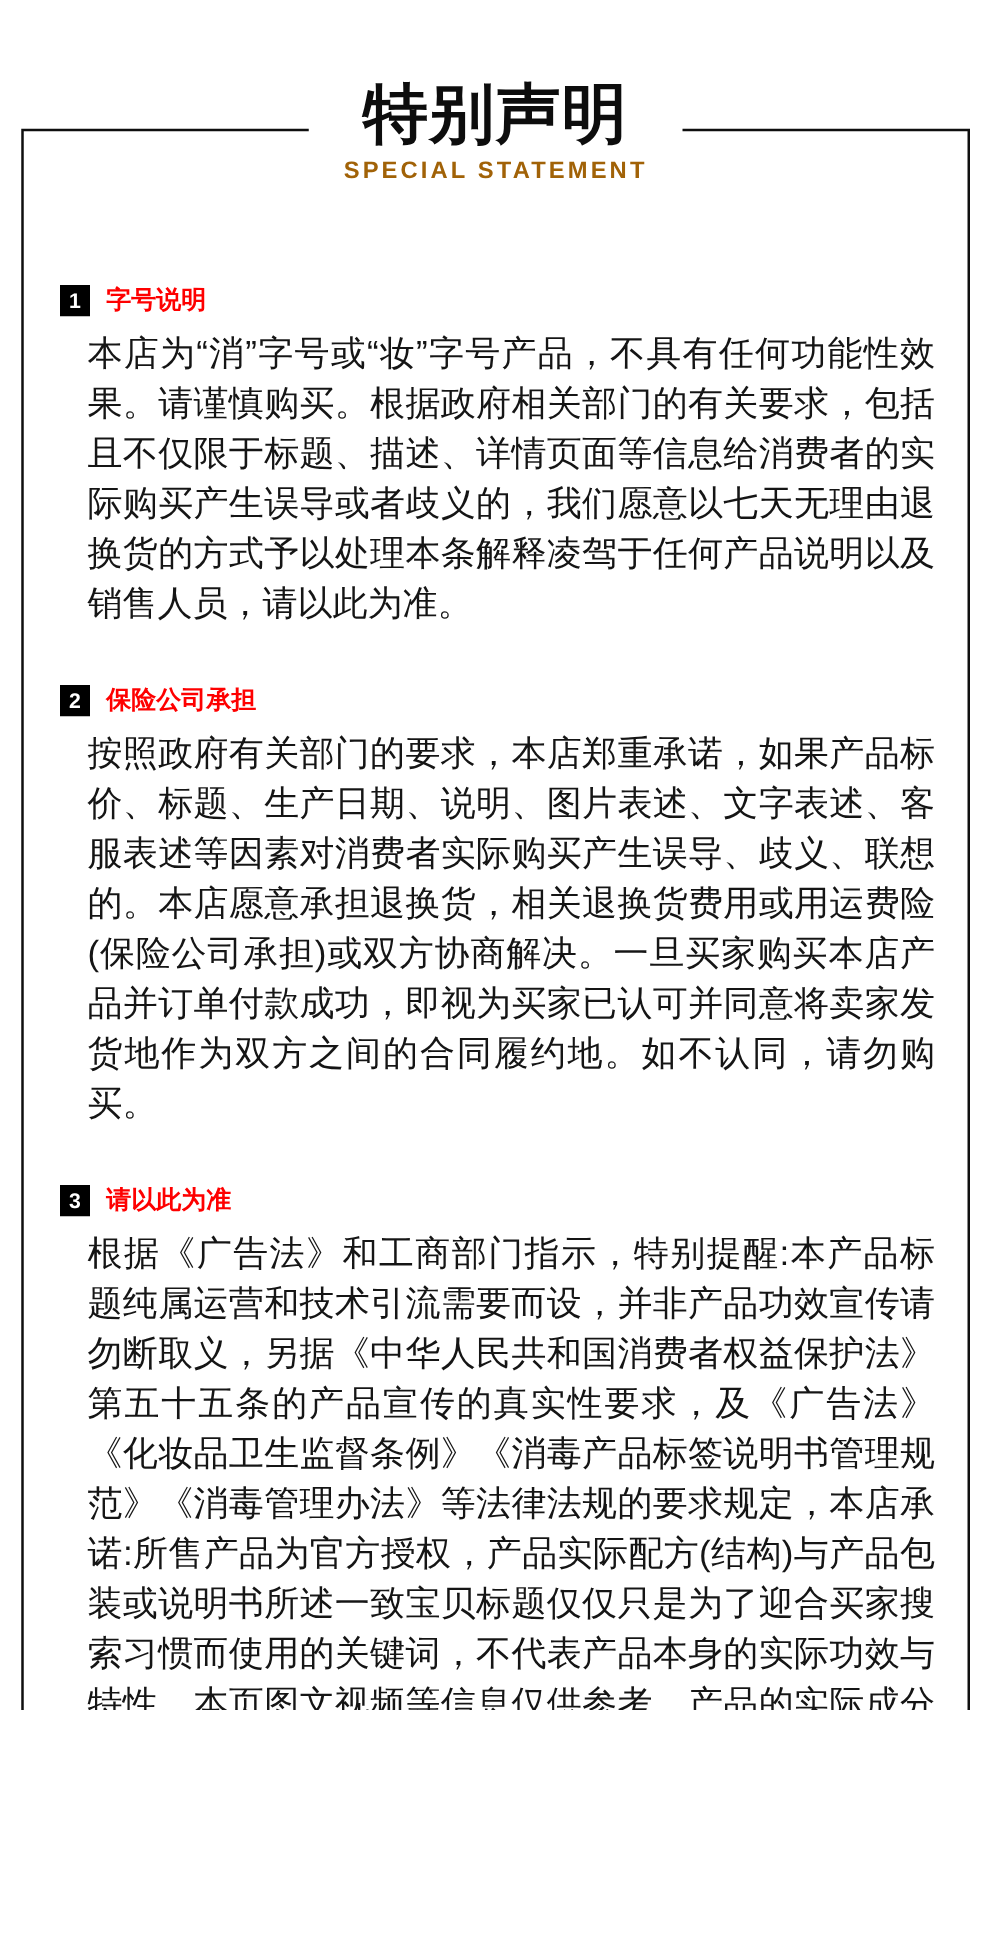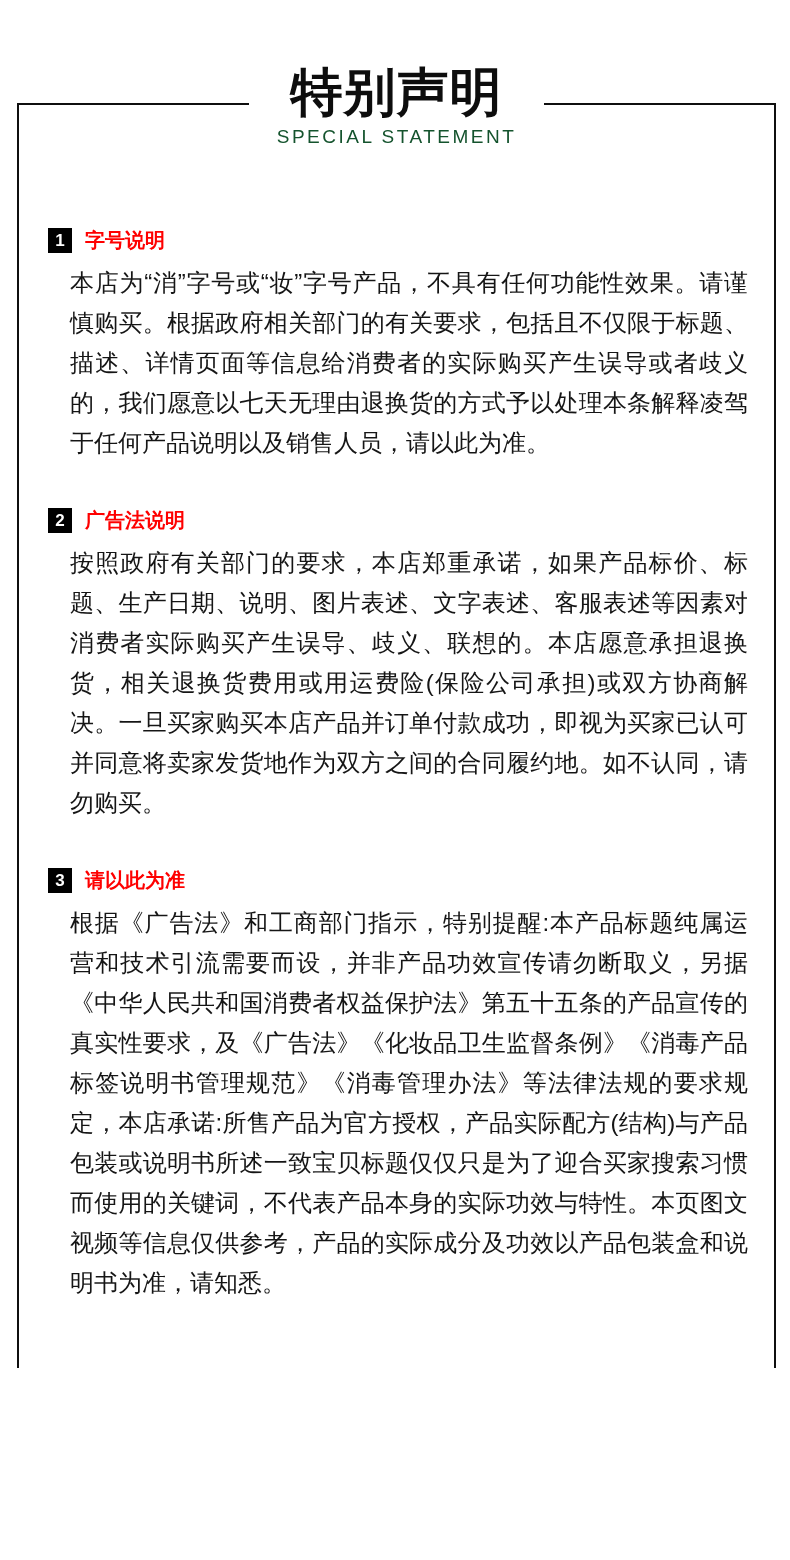--- a/index.html
+++ b/index.html
@@ -41,22 +41,22 @@
     line-height: 56px;
     font-weight: 900;
     color: #0d0d0d;
     letter-spacing: 1px;
     white-space: nowrap;
   }
   .sub-title {
     margin: 6px 0 0 0;
     font-size: 19px;
     line-height: 22px;
-    font-weight: 400;
-    color: #14532d;
+    font-weight: 700;
+    color: #a16207;
     letter-spacing: 2.5px;
     white-space: nowrap;
   }
   .content {
     position: absolute;
     left: 48px;
     top: 228px;
     width: 700px;
     z-index: 1;
   }
@@ -81,21 +81,21 @@
   .heading-text {
     margin-left: 13px;
     color: #fe0000;
     font-size: 20px;
     font-weight: bold;
     line-height: 25px;
   }
   .section-body { margin: 10px 0 0 22px; }
   .section-body p {
     margin: 0;
-    font-size: 24px;
+    font-size: 28px;
     line-height: 40px;
     color: #151515;
     text-align: justify;
     word-break: break-all;
   }
 </style>
 </head>
 <body>
 
 <div class="page">
@@ -117,21 +117,21 @@
         <span class="heading-text">字号说明</span>
       </div>
       <div class="section-body">
         <p>本店为“消”字号或“妆”字号产品，不具有任何功能性效果。请谨慎购买。根据政府相关部门的有关要求，包括且不仅限于标题、描述、详情页面等信息给消费者的实际购买产生误导或者歧义的，我们愿意以七天无理由退换货的方式予以处理本条解释凌驾于任何产品说明以及销售人员，请以此为准。</p>
       </div>
     </div>
 
     <div class="section">
       <div class="section-heading">
         <span class="num-badge">2</span>
-        <span class="heading-text">广告法说明</span>
+        <span class="heading-text">保险公司承担</span>
       </div>
       <div class="section-body">
         <p>按照政府有关部门的要求，本店郑重承诺，如果产品标价、标题、生产日期、说明、图片表述、文字表述、客服表述等因素对消费者实际购买产生误导、歧义、联想的。本店愿意承担退换货，相关退换货费用或用运费险(保险公司承担)或双方协商解决。一旦买家购买本店产品并订单付款成功，即视为买家已认可并同意将卖家发货地作为双方之间的合同履约地。如不认同，请勿购买。</p>
       </div>
     </div>
 
     <div class="section">
       <div class="section-heading">
         <span class="num-badge">3</span>
         <span class="heading-text">请以此为准</span>

